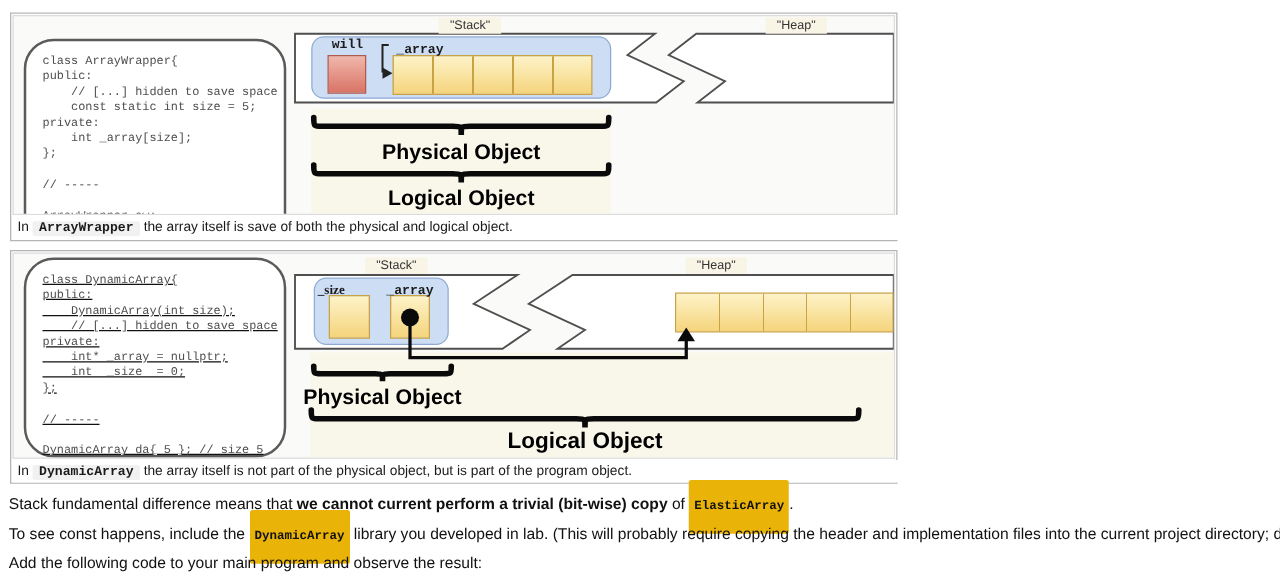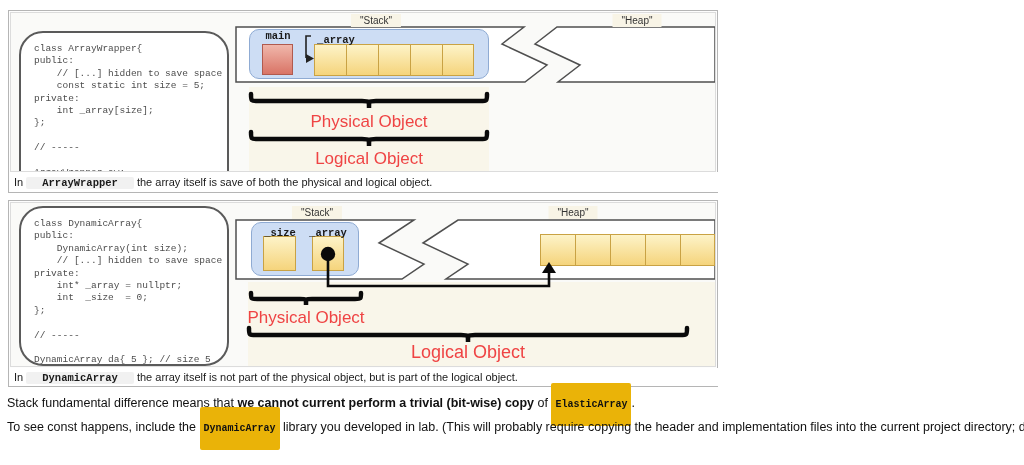--- a/index.html
+++ b/index.html
@@ -6,21 +6,21 @@
   #page{position:relative;width:1024px;height:465px;background:#fff;
         font-family:"Liberation Sans",sans-serif;color:#111;overflow:hidden;}
 
   .panel{position:absolute;left:8px;width:710px;border:1px solid #b5b5b5;
          background:#fdfdfd;box-sizing:border-box;}
   .figbox{position:absolute;left:1px;top:1px;width:706px;border:1px solid #dcdcdc;
           background:#fafaf8;box-sizing:border-box;overflow:hidden;}
   .caption{position:absolute;left:1px;width:706px;background:#fff;
            font-size:11px;color:#1a1a1a;padding-left:4px;white-space:nowrap;}
   .capchip{font-family:"Liberation Mono","DejaVu Sans Mono",monospace;font-weight:bold;
-           font-size:10.5px;background:#f1f1f1;padding:0 16px;border-radius:2px;}
+           font-size:10.5px;background:#f1f1f1;padding:0 5px;border-radius:2px;}
 
   .codebox{position:absolute;left:8px;width:210px;background:#fff;border:2px solid #5a5a5a;
            border-radius:24px;box-sizing:border-box;}
   .codebox pre{margin:0;padding:10px 0 0 13px;font-family:"Liberation Mono","DejaVu Sans Mono",monospace;
                font-size:9.5px;line-height:12.4px;color:#4d4d4d;}
 
   .cream{position:absolute;background:#f9f6ea;}
   .bgsvg,.ovsvg{position:absolute;left:0;top:0;overflow:visible;}
   .bluebox{position:absolute;background:#cdddf4;border:1.5px solid #8fabd3;
            border-radius:10px;box-sizing:border-box;}
@@ -34,22 +34,22 @@
             linear-gradient(#fdf3c8,#f5d47c);}
   .ycells.wide{background:
             repeating-linear-gradient(90deg,transparent 0,transparent 34px,#c9a244 34px,#c9a244 35px),
             linear-gradient(#fdf3c8,#f5d47c);}
 
   .memlabel{position:absolute;transform:translateX(-50%);font-size:10px;color:#333;
             background:#f8f4e6;padding:1px 9px;white-space:nowrap;}
   .mlabel{position:absolute;transform:translateX(-50%);
           font-family:"Liberation Mono","DejaVu Sans Mono",monospace;
           font-weight:bold;font-size:10.5px;color:#1a1a1a;white-space:nowrap;}
-  .bracelabel{position:absolute;transform:translateX(-50%);font-weight:normal;
-              font-size:17px;color:#ef4444;white-space:nowrap;text-align:center;}
+  .bracelabel{position:absolute;transform:translateX(-50%);font-weight:bold;
+              font-size:17px;color:#000000;white-space:nowrap;text-align:center;}
   .bracelabel.big{font-size:18px;}
 
   .para{position:absolute;left:7px;font-size:12.5px;color:#111;white-space:nowrap;}
   .codechip{font-family:"Liberation Mono","DejaVu Sans Mono",monospace;font-weight:bold;
             font-size:10px;background:#eab308;padding:16px 4px;border-radius:2px;}
 </style>
 </head>
 <body>
 
 <div id="page">
@@ -70,21 +70,21 @@
 
       <svg class="ovsvg" width="704" height="158">
         <path d="M300,23 L295,23 L295,45" fill="none" stroke="#222" stroke-width="1.6"></path>
         <polygon points="295,41 303,45.5 295,50" fill="#222"></polygon>
         <path d="M240,81 C240,88 240,88 247,88 L351,88 C358,88 358,88 358,95 C358,88 358,88 365,88 L469,88 C476,88 476,88 476,81" fill="none" stroke="#0a0a0a" stroke-width="4.5" stroke-linecap="round"></path>
         <path d="M240,119 C240,126 240,126 247,126 L351,126 C358,126 358,126 358,133 C358,126 358,126 365,126 L469,126 C476,126 476,126 476,119" fill="none" stroke="#0a0a0a" stroke-width="4.5" stroke-linecap="round"></path>
       </svg>
 
       <div class="memlabel" style="left:365px;top:1px;">"Stack"</div>
       <div class="memlabel" style="left:626px;top:1px;">"Heap"</div>
-      <div class="mlabel" style="left:267px;top:17px;">main</div>
+      <div class="mlabel" style="left:267px;top:17px;">will</div>
       <div class="mlabel" style="left:325px;top:21px;">_array</div>
       <div class="bracelabel" style="left:358px;top:99px;">Physical Object</div>
       <div class="bracelabel" style="left:358px;top:136px;">Logical Object</div>
 
       <div class="codebox" style="top:18px;height:177px;">
         <pre>class ArrayWrapper{
 public:
     // [...] hidden to save space
     const static int size = 5;
 private:
@@ -120,48 +120,51 @@
       <svg class="ovsvg" width="704" height="163">
         <path d="M317,55 L317,83 L538,83 L538,67" fill="none" stroke="#0a0a0a" stroke-width="2.6"></path>
         <polygon points="531,70 545,70 538,59" fill="#0a0a0a"></polygon>
         <circle cx="317" cy="51" r="7.2" fill="#0a0a0a"></circle>
         <path d="M240,90 C240,96 240,96 246,96 L289,96 C295,96 295,96 295,102 C295,96 295,96 301,96 L344,96 C350,96 350,96 350,90" fill="none" stroke="#0a0a0a" stroke-width="4.5" stroke-linecap="round"></path>
         <path d="M238,125 C238,132 238,132 245,132 L450,132 C457,132 457,132 457,139 C457,132 457,132 464,132 L669,132 C676,132 676,132 676,125" fill="none" stroke="#0a0a0a" stroke-width="4.5" stroke-linecap="round"></path>
       </svg>
 
       <div class="memlabel" style="left:306px;top:3px;">"Stack"</div>
       <div class="memlabel" style="left:562px;top:3px;">"Heap"</div>
-      <div class="mlabel" style="left:269px;top:24px;">_size</div>
+      <div class="mlabel" style="left:254px;top:24px;font-family:Liberation Serif, serif;">_size</div>
       <div class="mlabel" style="left:317px;top:24px;">_array</div>
       <div class="bracelabel" style="left:295px;top:105px;">Physical Object</div>
       <div class="bracelabel big" style="left:457px;top:139px;">Logical Object</div>
 
-      <div class="codebox" style="top:3px;height:160px;">
+      <div class="codebox" style="top:3px;height:160px;text-decoration:underline;">
         <pre>class DynamicArray{
 public:
     DynamicArray(int size);
     // [...] hidden to save space
 private:
     int* _array = nullptr;
     int  _size  = 0;
 };
 
 // -----
 
 DynamicArray da{ 5 }; // size 5</pre>
       </div>
     </div>
 
     <div class="caption" style="top:167px;height:18px;line-height:18px;">
-      <span>In </span><span class="capchip">DynamicArray</span><span> the array itself is not part of the physical object, but is part of the logical object.</span>
+      <span>In </span><span class="capchip">DynamicArray</span><span> the array itself is not part of the physical object, but is part of the program object.</span>
     </div>
   </div>
 
   <div class="para" style="top:396px;">
     <span>Stack fundamental difference means that </span><b>we cannot current perform a trivial (bit-wise) copy</b><span> of </span><span class="codechip">ElasticArray</span><span>.</span>
   </div>
 
   <div class="para" style="top:420px;">
     <span>To see const happens, include the </span><span class="codechip">DynamicArray</span><span> library you developed in lab. (This will probably require copying the header and implementation files into the current project directory; do so now.)</span>
   </div>
 
+  <div class="para" style="top:443px;">
+    <span>Add the following code to your main program and observe the result:</span>
+  </div>
 
 </div>
 
 </body></html>

